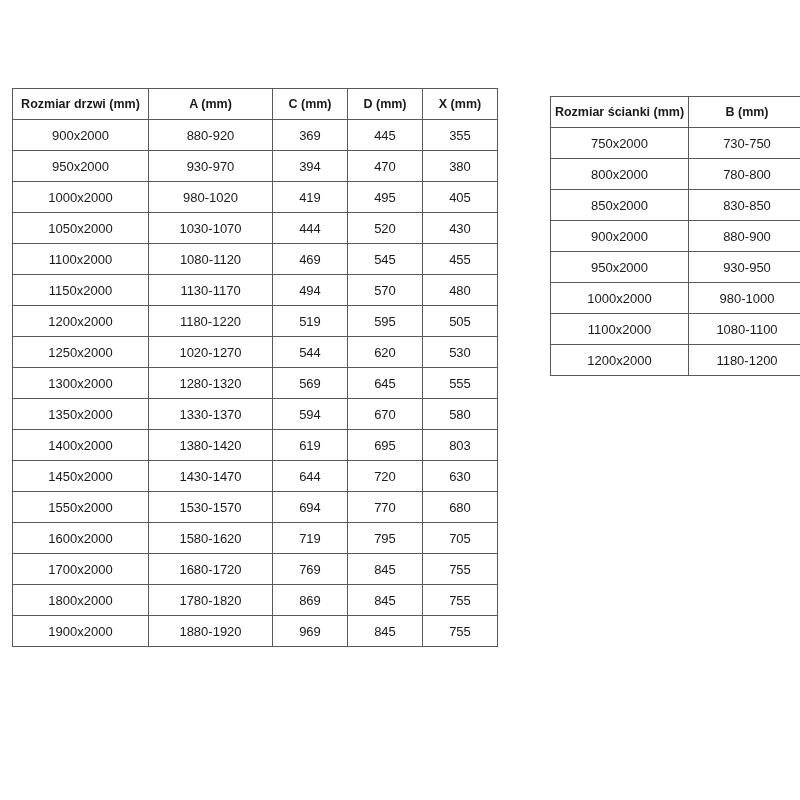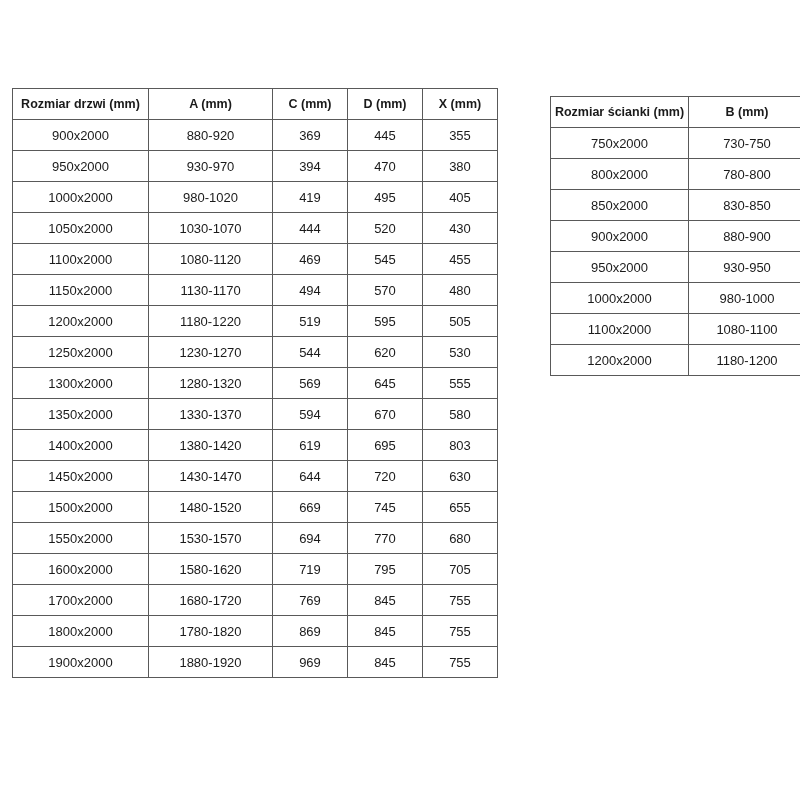--- a/index.html
+++ b/index.html
@@ -127,21 +127,21 @@
         </tr>
         <tr>
           <td>1200x2000</td>
           <td>1180-1220</td>
           <td>519</td>
           <td>595</td>
           <td>505</td>
         </tr>
         <tr>
           <td>1250x2000</td>
-          <td>1230-1270</td>
+          <td>1020-1270</td>
           <td>544</td>
           <td>620</td>
           <td>530</td>
         </tr>
         <tr>
           <td>1300x2000</td>
           <td>1280-1320</td>
           <td>569</td>
           <td>645</td>
           <td>555</td>
@@ -159,27 +159,20 @@
           <td>619</td>
           <td>695</td>
           <td>803</td>
         </tr>
         <tr>
           <td>1450x2000</td>
           <td>1430-1470</td>
           <td>644</td>
           <td>720</td>
           <td>630</td>
-        </tr>
-        <tr>
-          <td>1500x2000</td>
-          <td>1480-1520</td>
-          <td>669</td>
-          <td>745</td>
-          <td>655</td>
         </tr>
         <tr>
           <td>1550x2000</td>
           <td>1530-1570</td>
           <td>694</td>
           <td>770</td>
           <td>680</td>
         </tr>
         <tr>
           <td>1600x2000</td>

